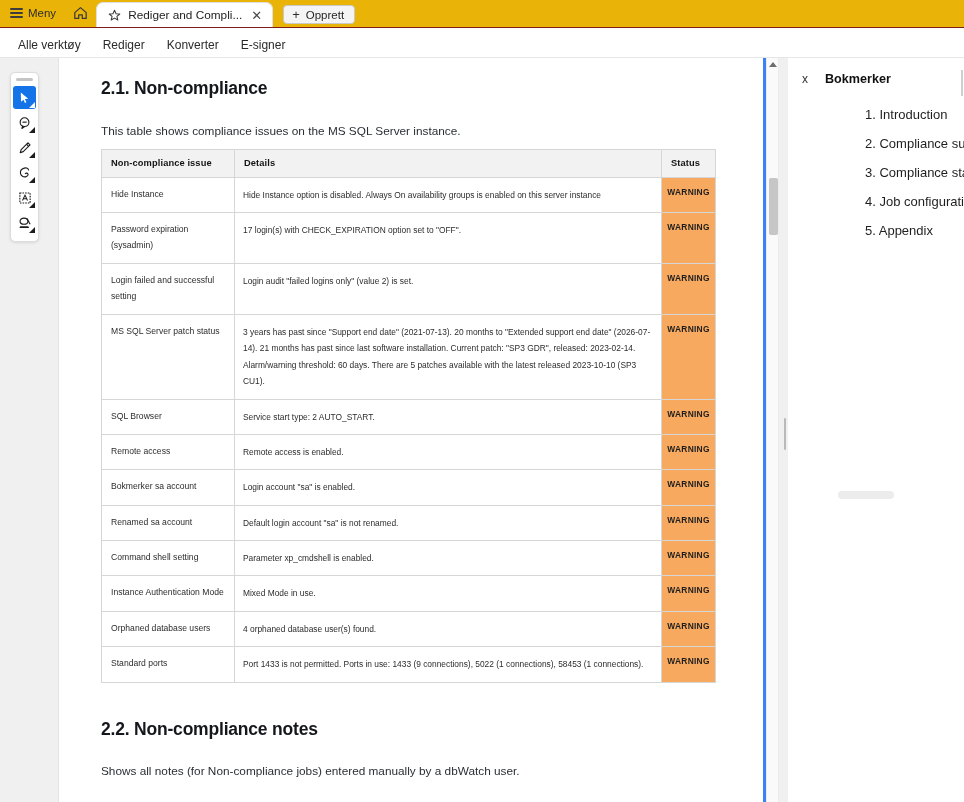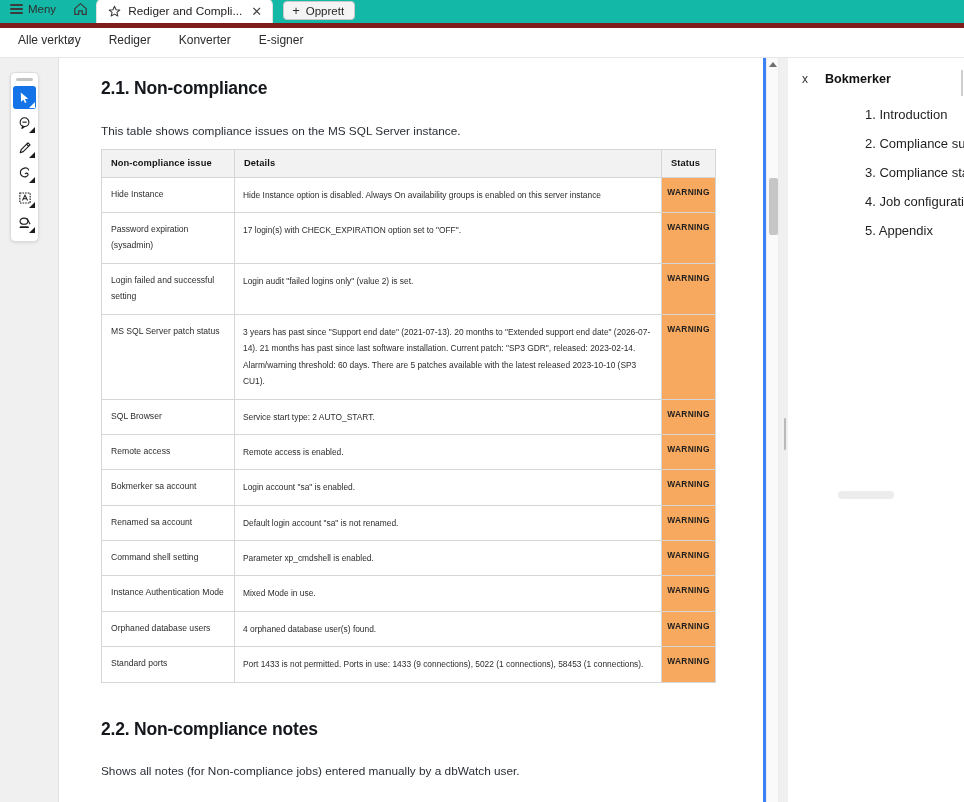--- a/index.html
+++ b/index.html
@@ -7,21 +7,21 @@
     width: 964px; height: 802px;
     font-family: "Liberation Sans", sans-serif;
     background: #ffffff;
     overflow: hidden;
   }
   #app { position: relative; width: 964px; height: 802px; background: #fff; }
 
   
   .tabstrip {
     position: absolute; top: 0; left: 0; width: 964px; height: 28px;
-    background: #14b8a6; border-bottom: 5px solid #7f1d1d;
+    background: #eab308; border-bottom: 1px solid #7f1d1d;
     display: flex; align-items: flex-end;
   }
   .menu-btn {
     display: flex; align-items: center; gap: 5px;
     height: 28px; padding: 0 9px 0 10px;
     font-size: 11.5px; color: #2e2e2e;
   }
   .hamburger { display: inline-flex; flex-direction: column; gap: 2.5px; }
   .hamburger i { display: block; width: 13px; height: 1.6px; background: #3c3c3c; border-radius: 1px; }
   .home-btn { display: flex; align-items: center; height: 28px; padding: 0 8px; }
@@ -39,21 +39,21 @@
     height: 19px; margin: 0 0 3px 10px; padding: 0 10px 0 8px;
     background: #f4f4f4; border: 1px solid #c9c9c9; border-radius: 4px;
     font-size: 11.5px; color: #262626;
   }
   .plus-ico { font-size: 13px; line-height: 1; color: #2b2b2b; }
 
   
   .toolmenu {
     position: absolute; top: 28px; left: 0; width: 964px; height: 30px;
     background: #ffffff; border-bottom: 1px solid #e6e6e6;
-    display: flex; align-items: flex-start; padding-left: 8px; gap: 8px;
+    display: flex; align-items: flex-end; padding-left: 8px; gap: 2px;
   }
   .toolmenu-item {
     font-size: 12px; color: #2b2b2b; padding: 5px 10px; border-radius: 3px;
   }
 
   
   .workspace {
     position: absolute; top: 58px; left: 0; width: 964px; height: 744px;
     background: #f0f0f0;
   }

